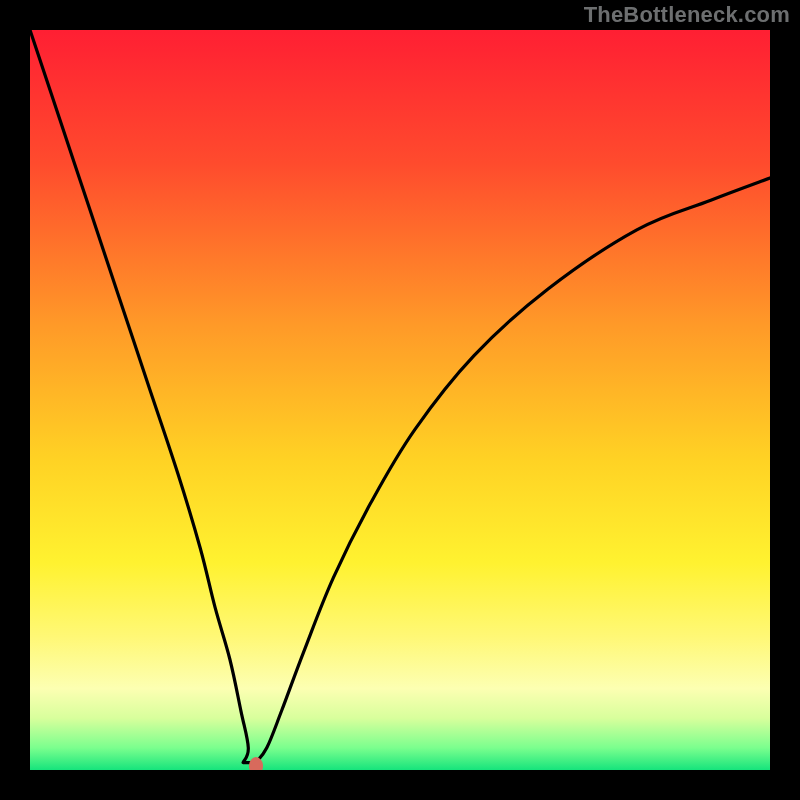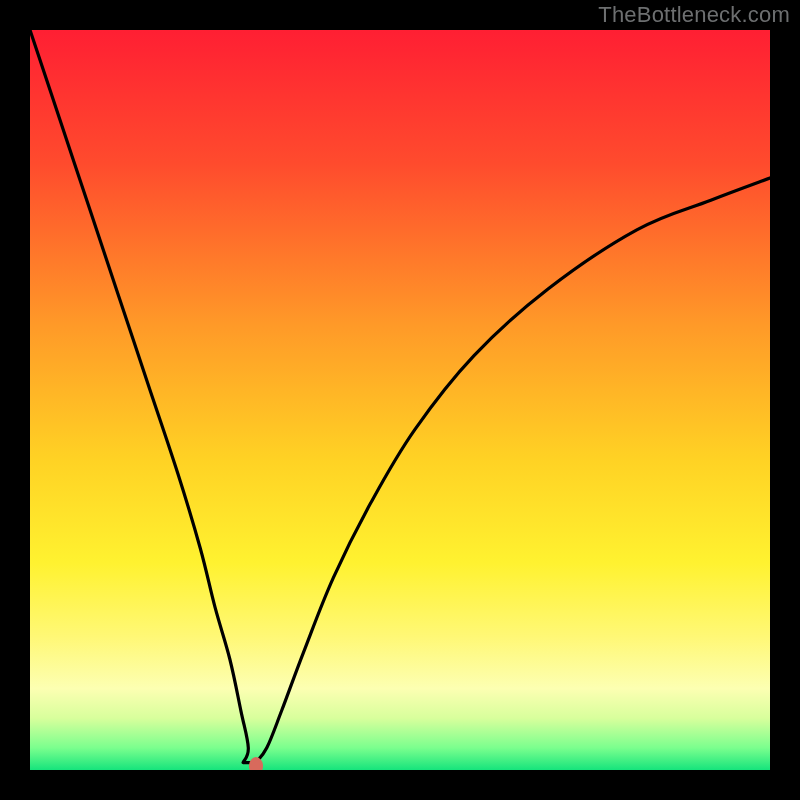--- a/index.html
+++ b/index.html
@@ -34,21 +34,21 @@
   .curve-svg {
     position: absolute;
     inset: 0;
   }
   .watermark {
     position: absolute;
     top: 2px;
     right: 10px;
     color: #6d6f70;
     font-size: 22px;
-    font-weight: 400;
+    font-weight: 700;
     letter-spacing: 0.2px;
     user-select: none;
   }
   .marker {
     position: absolute;
     width: 14px;
     height: 18px;
     border-radius: 50%;
     background: #d86a5c;
   }

